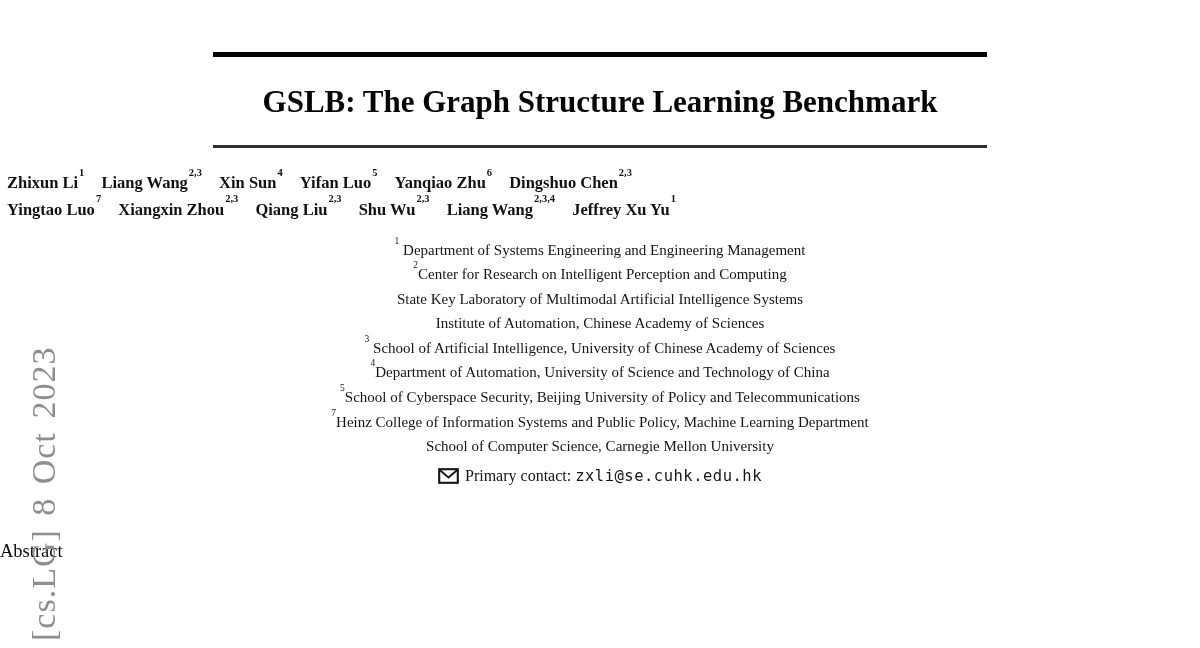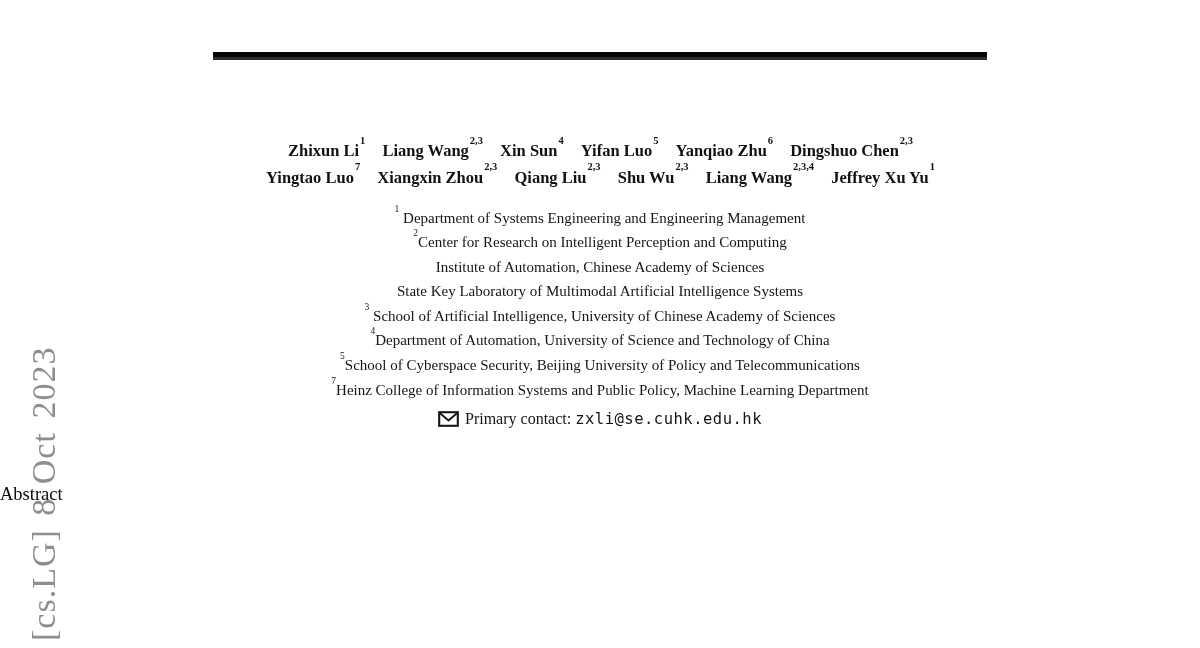--- a/index.html
+++ b/index.html
@@ -45,22 +45,21 @@
     margin-top: 26px;
     height: 62px;
     text-align: center;
     font-size: 31px;
     font-weight: bold;
     color: #050505;
     line-height: 38px;
   }
   
   .authors {
-    margin-top: 76px;
-    text-align: center;
+    margin-top: 20px;
     font-weight: bold;
     font-size: 16.5px;
     line-height: 22px;
     color: #121212;
   }
   .author { margin: 0 7px; white-space: nowrap; }
   .author sup {
     font-size: 10.5px;
     position: relative;
     top: -6px;
@@ -108,20 +107,21 @@
 </style>
 </head>
 <body>
 
 <div class="page">
 
   <div class="arxiv-vertical">[cs.LG] 8 Oct 2023</div>
 
   <div class="rule-thick"></div>
 
+  <h1 class="paper-title">GSLB: The Graph Structure Learning Benchmark</h1>
 
   <div class="rule-thin"></div>
 
   <div class="authors">
     <div>
       <span class="author"><span>Zhixun Li</span><sup>1</sup></span>
       <span class="author"><span>Liang Wang</span><sup>2,3</sup></span>
       <span class="author"><span>Xin Sun</span><sup>4</sup></span>
       <span class="author"><span>Yifan Luo</span><sup>5</sup></span>
       <span class="author"><span>Yanqiao Zhu</span><sup>6</sup></span>
@@ -133,26 +133,27 @@
       <span class="author"><span>Qiang Liu</span><sup>2,3</sup></span>
       <span class="author"><span>Shu Wu</span><sup>2,3</sup></span>
       <span class="author"><span>Liang Wang</span><sup>2,3,4</sup></span>
       <span class="author"><span>Jeffrey Xu Yu</span><sup>1</sup></span>
     </div>
   </div>
 
   <div class="affiliations">
     <div class="aff-line"><sup class="aff-sup">1</sup><span class="aff-text"> Department of Systems Engineering and Engineering Management</span></div>
     <div class="aff-line"><sup class="aff-sup">2</sup><span class="aff-text">Center for Research on Intelligent Perception and Computing</span></div>
+    <div class="aff-line"><sup class="aff-sup"></sup><span class="aff-text">State Key Laboratory of Multimodal Artificial Intelligence Systems</span></div>
     <div class="aff-line"><sup class="aff-sup"></sup><span class="aff-text">Institute of Automation, Chinese Academy of Sciences</span></div>
-    <div class="aff-line"><sup class="aff-sup"></sup><span class="aff-text">State Key Laboratory of Multimodal Artificial Intelligence Systems</span></div>
     <div class="aff-line"><sup class="aff-sup">3</sup><span class="aff-text"> School of Artificial Intelligence, University of Chinese Academy of Sciences</span></div>
     <div class="aff-line"><sup class="aff-sup">4</sup><span class="aff-text">Department of Automation, University of Science and Technology of China</span></div>
     <div class="aff-line"><sup class="aff-sup">5</sup><span class="aff-text">School of Cyberspace Security, Beijing University of Policy and Telecommunications</span></div>
     <div class="aff-line"><sup class="aff-sup">7</sup><span class="aff-text">Heinz College of Information Systems and Public Policy, Machine Learning Department</span></div>
+    <div class="aff-line"><sup class="aff-sup"></sup><span class="aff-text">School of Computer Science, Carnegie Mellon University</span></div>
   </div>
 
   <div class="contact">
     <svg class="envelope-icon" width="21" height="16" viewBox="0 0 21 16">
       <rect x="1.2" y="1.2" width="18.6" height="13.6" fill="none" stroke="#161616" stroke-width="2.1"></rect>
       <path d="M 1.8 2 L 10.5 9.4 L 19.2 2" fill="none" stroke="#161616" stroke-width="1.9"></path>
     </svg><span>Primary contact: </span><span class="contact-email">zxli@se.cuhk.edu.hk</span>
   </div>
 
   <div class="abstract-heading">Abstract</div>

